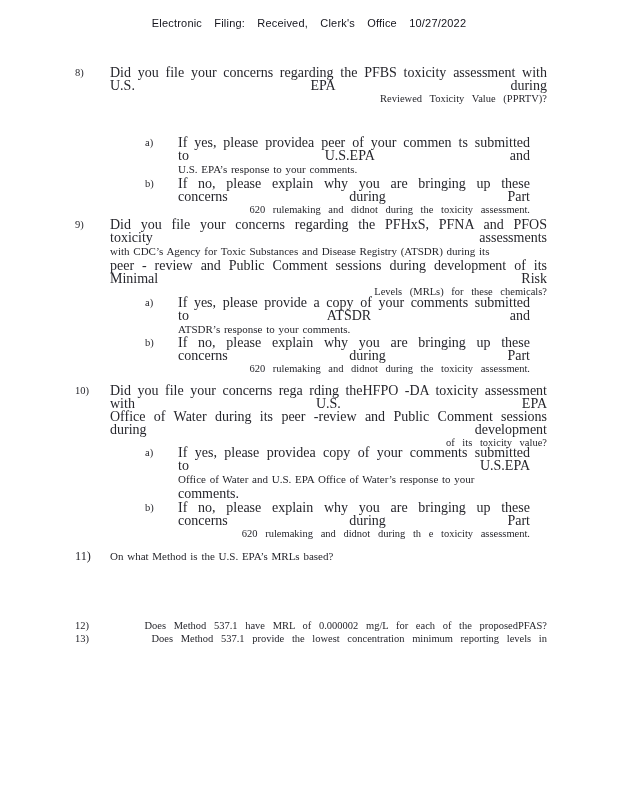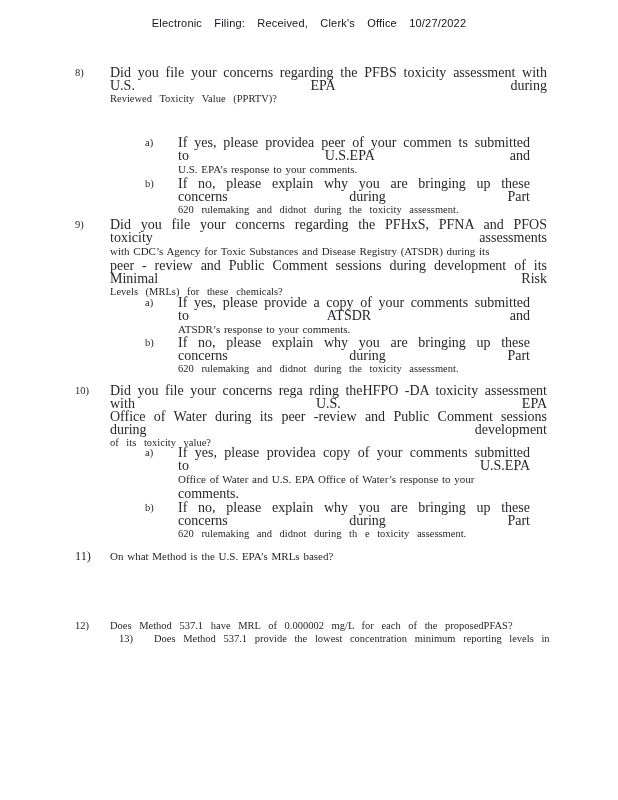--- a/index.html
+++ b/index.html
@@ -56,20 +56,21 @@
   .sub .stext { width: 352px; }
   .line.scan {
     font-size: 14px;
     line-height: 13px;
     word-spacing: 2.5px;
   }
   .line.scanwide {
     font-size: 10.5px;
     line-height: 13px;
     word-spacing: 5px;
+    text-align: right;
   }
   .line.clean {
     font-size: 11px;
     line-height: 14.5px;
     word-spacing: 1px;
     white-space: nowrap;
   }
   .line.j {
     text-align: justify;
     text-align-last: justify;
@@ -162,20 +163,20 @@
         <div class="body">
           <div class="line clean">On what Method is the U.S. EPA’s MRLs based?</div>
         </div>
       </div>
       <div class="q" style="top: 591px; margin-top: 28px;">
         <div class="num">12)</div>
         <div class="body">
           <div class="line scanwide">Does Method 537.1 have MRL of 0.000002 mg/L for each of the proposedPFAS?</div>
         </div>
       </div>
-      <div class="q" style="top: 632px; margin-left: 44px;">
+      <div class="q" style="top: 632px;">
         <div class="num">13)</div>
         <div class="body">
           <div class="line scanwide">Does Method 537.1 provide the lowest concentration minimum reporting levels in</div>
         </div>
       </div>
     </div>
 </div>
 
 </body></html>

